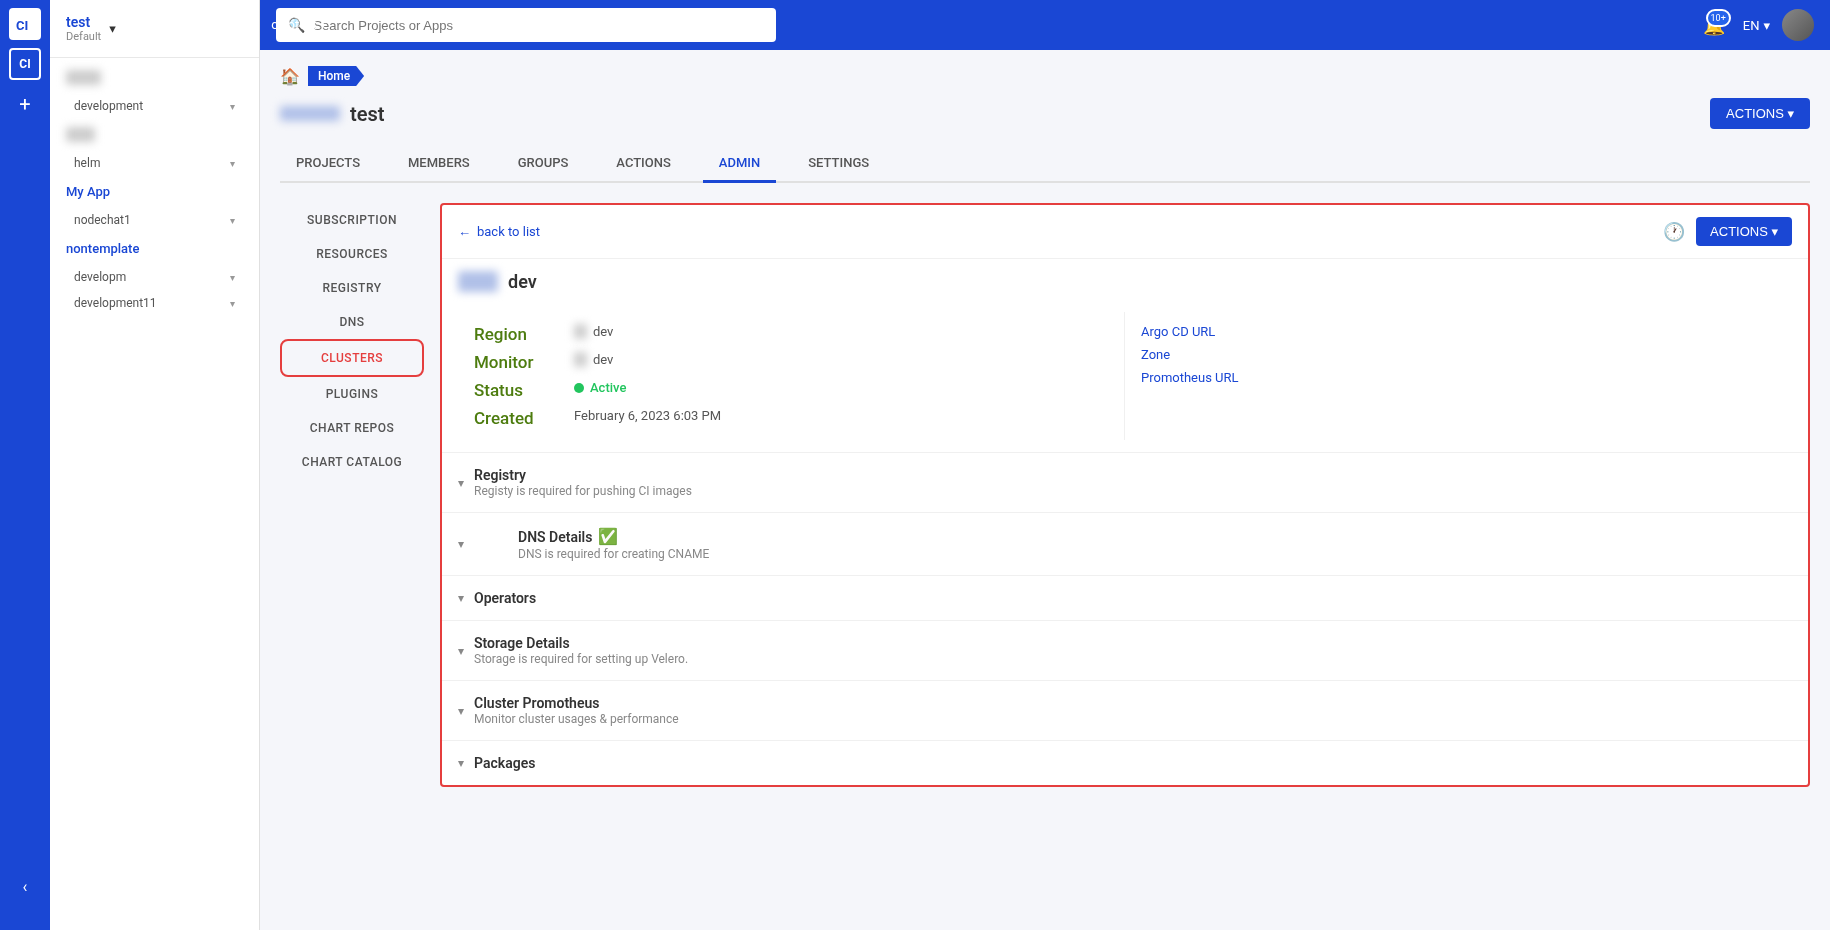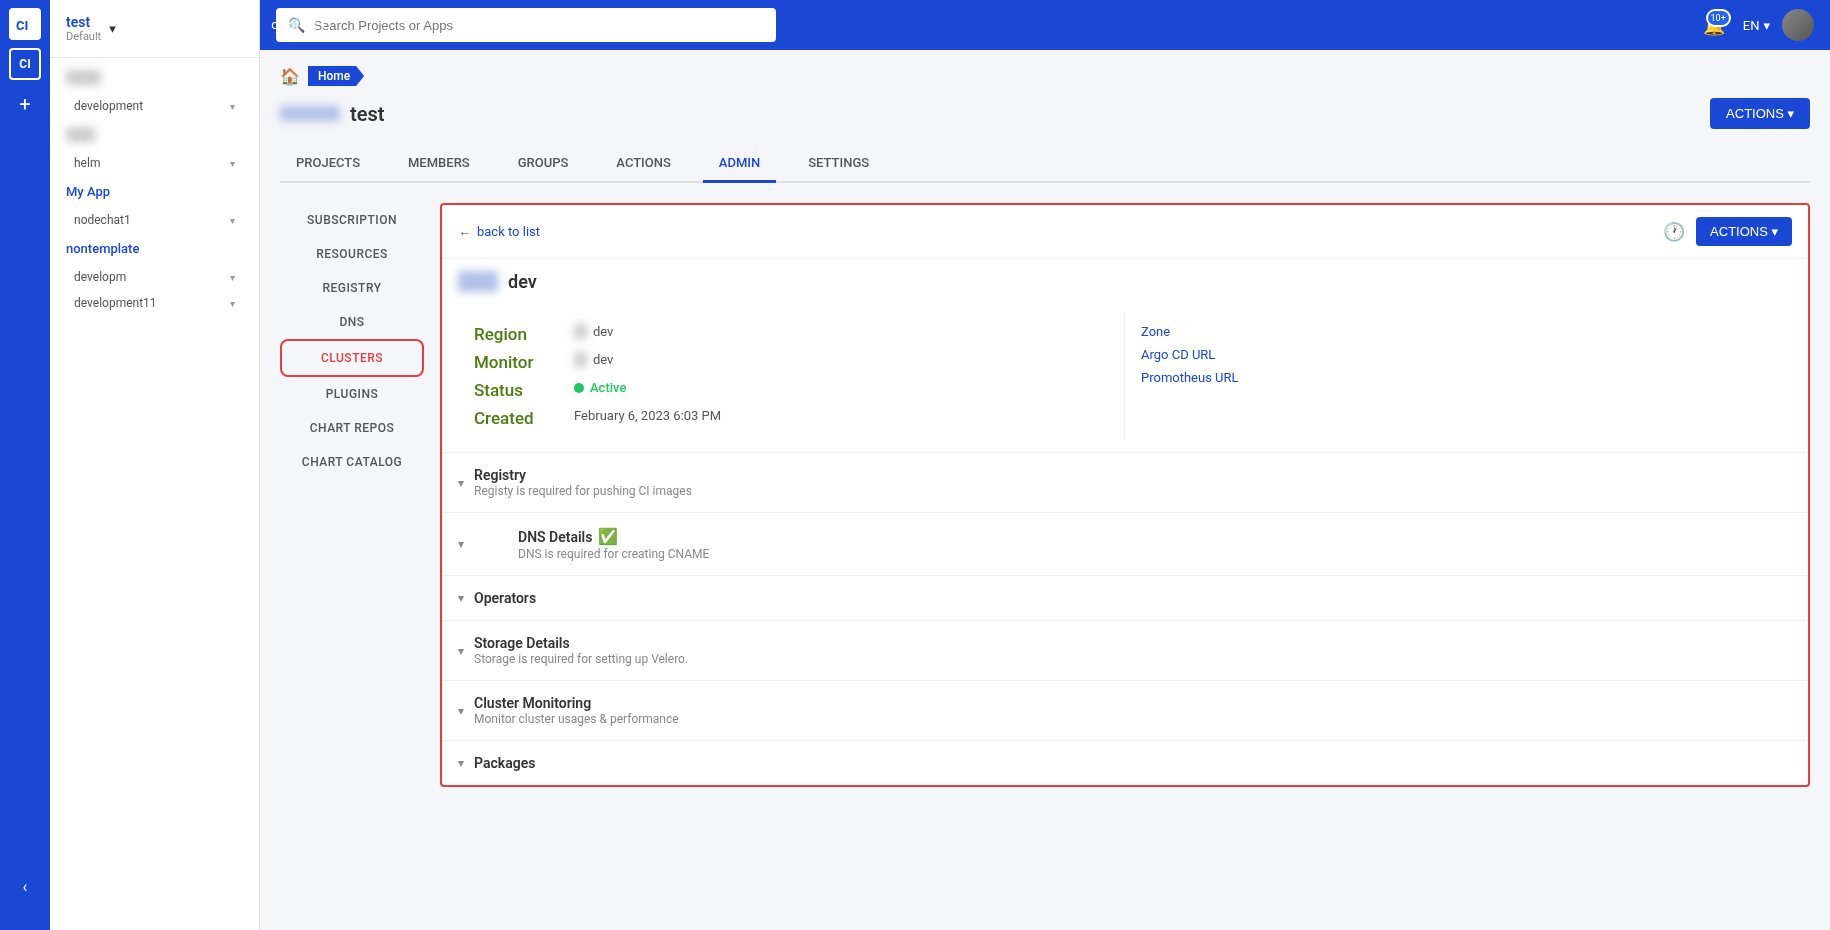--- a/index.html
+++ b/index.html
@@ -448,22 +448,22 @@
                 <span class="status-dot"></span>
                 <span class="status-active">Active</span>
               </span>
             </div>
             <div class="info-row">
               <span class="info-label">Created</span>
               <span class="info-value">February 6, 2023 6:03 PM</span>
             </div>
           </div>
           <div class="info-right">
+            <a class="info-right-link">Argo CD URL</a>
             <a class="info-right-link">Zone</a>
-            <a class="info-right-link">Argo CD URL</a>
             <a class="info-right-link">Promotheus URL</a>
           </div>
         </div>
 
         <div class="collapsible-section">
           <div class="collapsible-header">
             <span class="collapsible-chevron">▾</span>
             <div>
               <div class="collapsible-title">Registry</div>
               <div class="collapsible-subtitle">Registy is required for pushing CI images</div>
@@ -502,21 +502,21 @@
               <div class="collapsible-title">Storage Details</div>
               <div class="collapsible-subtitle">Storage is required for setting up Velero.</div>
             </div>
           </div>
         </div>
 
         <div class="collapsible-section">
           <div class="collapsible-header">
             <span class="collapsible-chevron">▾</span>
             <div>
-              <div class="collapsible-title">Cluster Monitoring</div>
+              <div class="collapsible-title">Cluster Promotheus</div>
               <div class="collapsible-subtitle">Monitor cluster usages &amp; performance</div>
             </div>
           </div>
         </div>
 
         <div class="collapsible-section" style="border-bottom:none;">
           <div class="collapsible-header">
             <span class="collapsible-chevron">▾</span>
             <div>
               <div class="collapsible-title">Packages</div>

